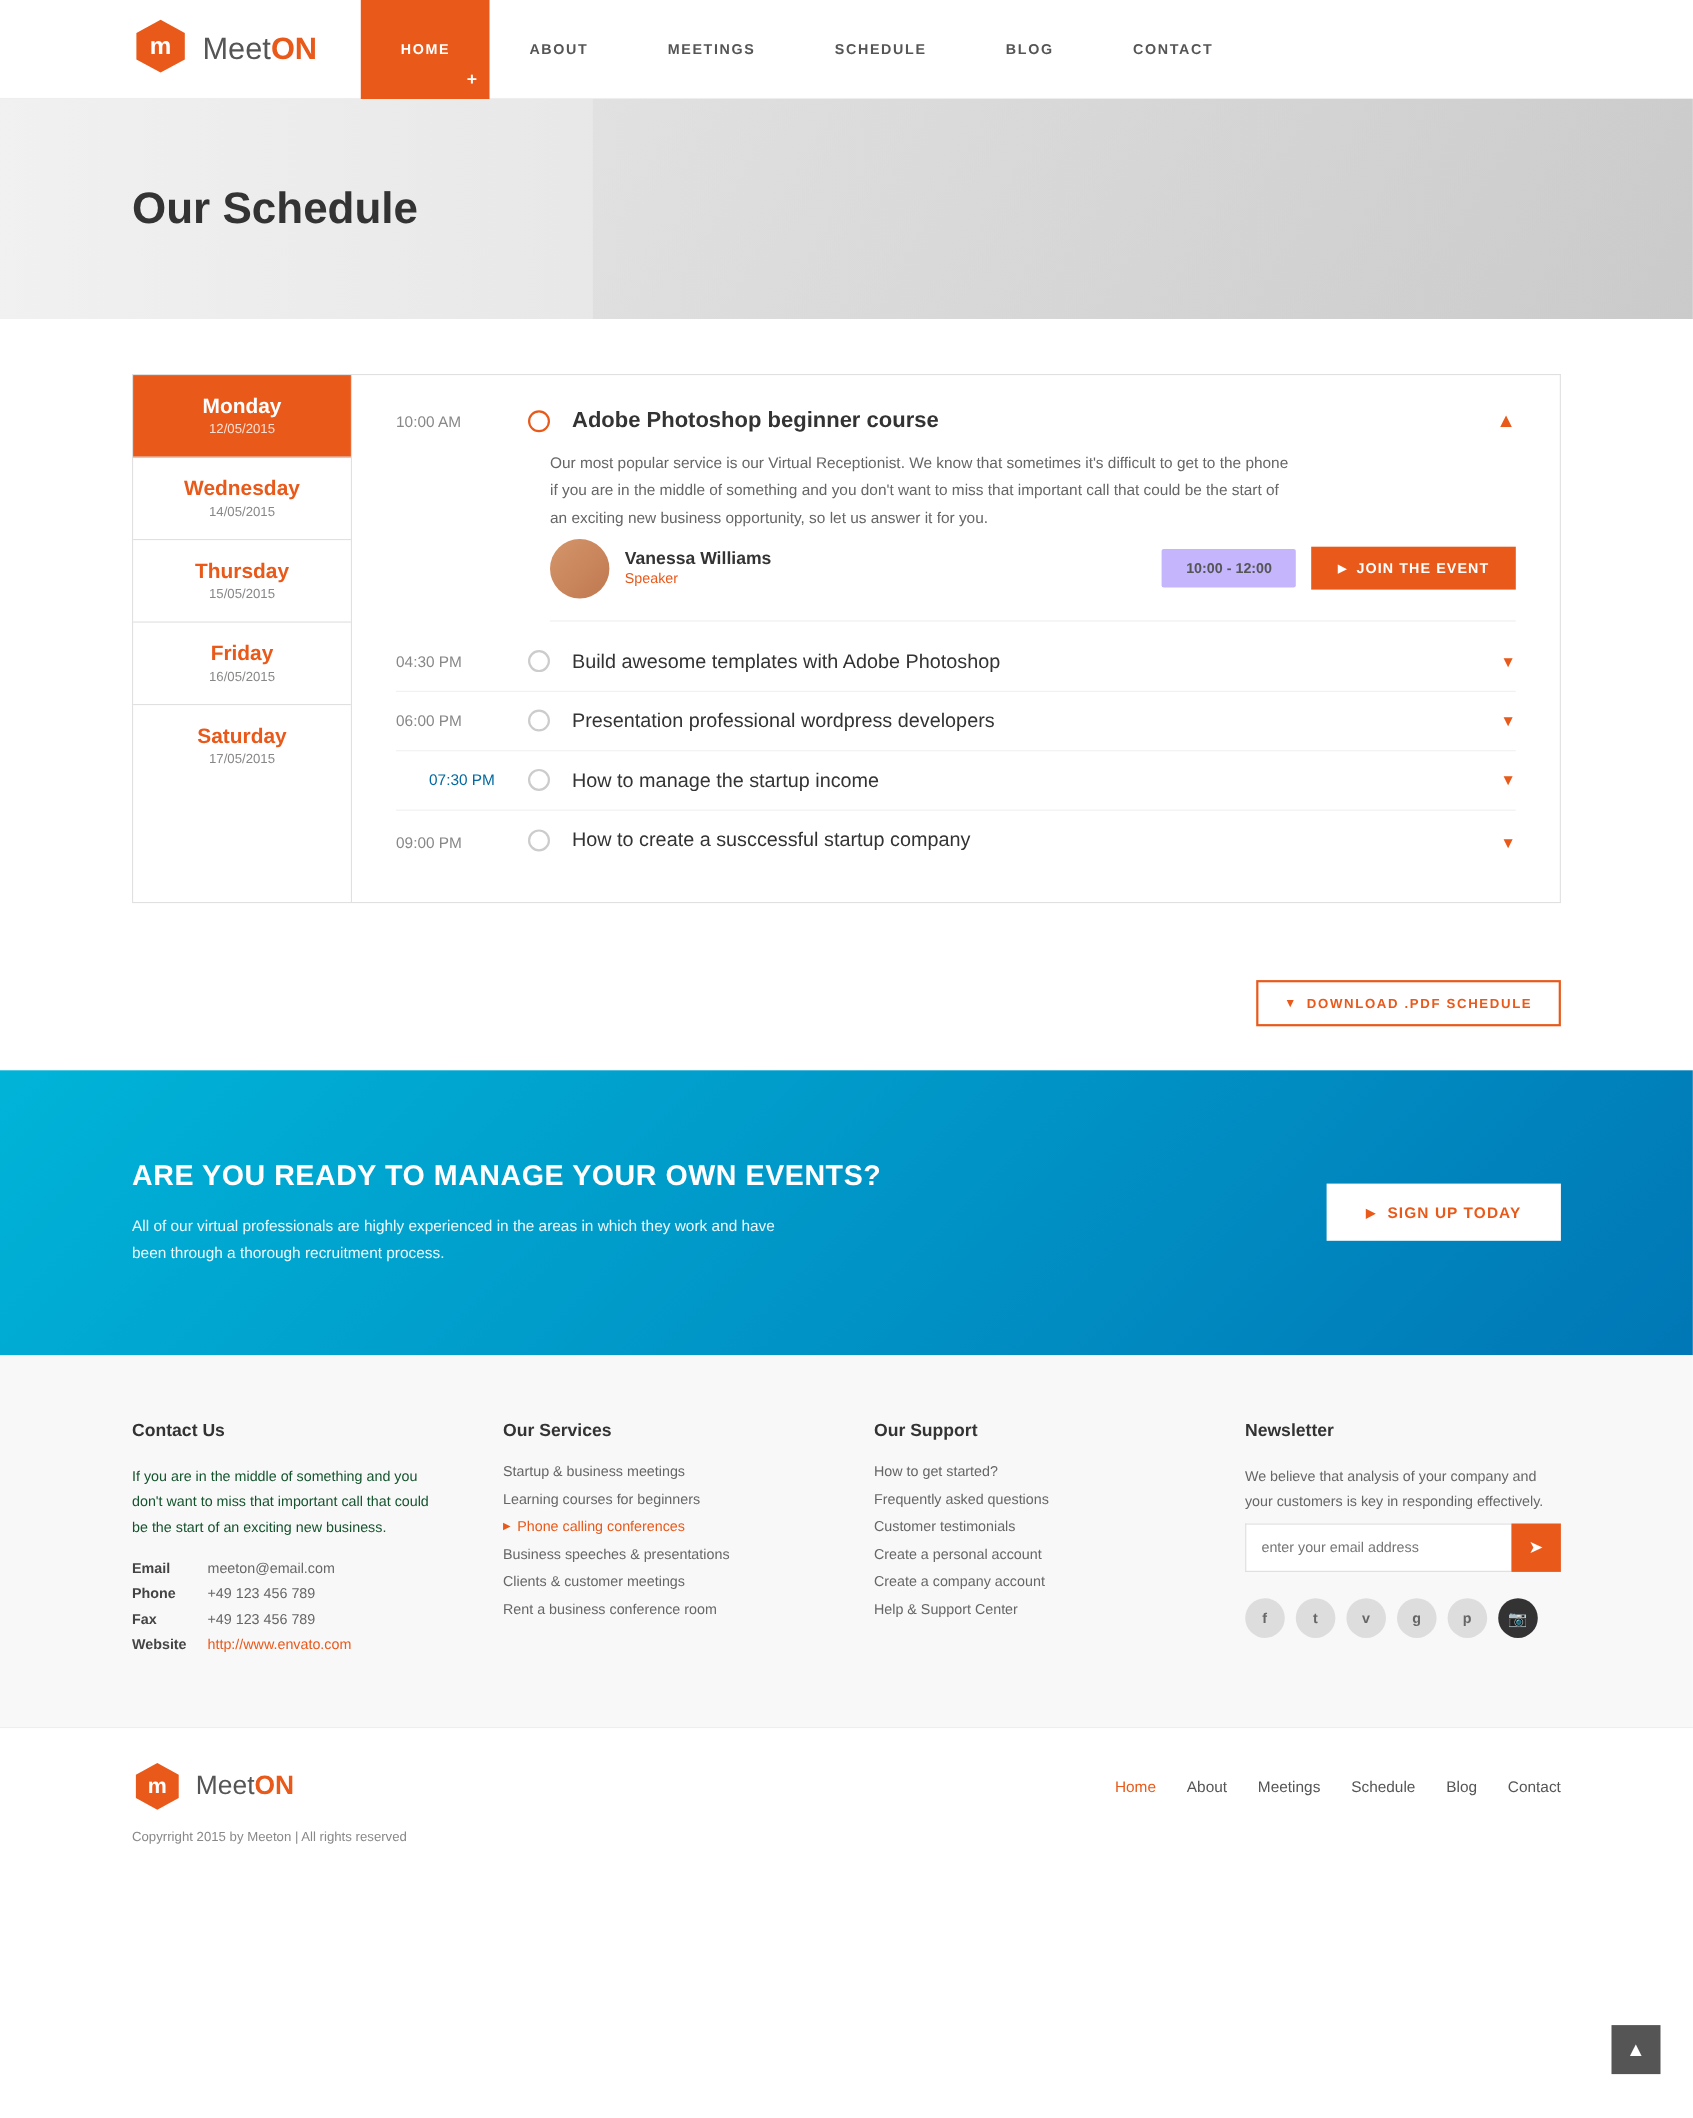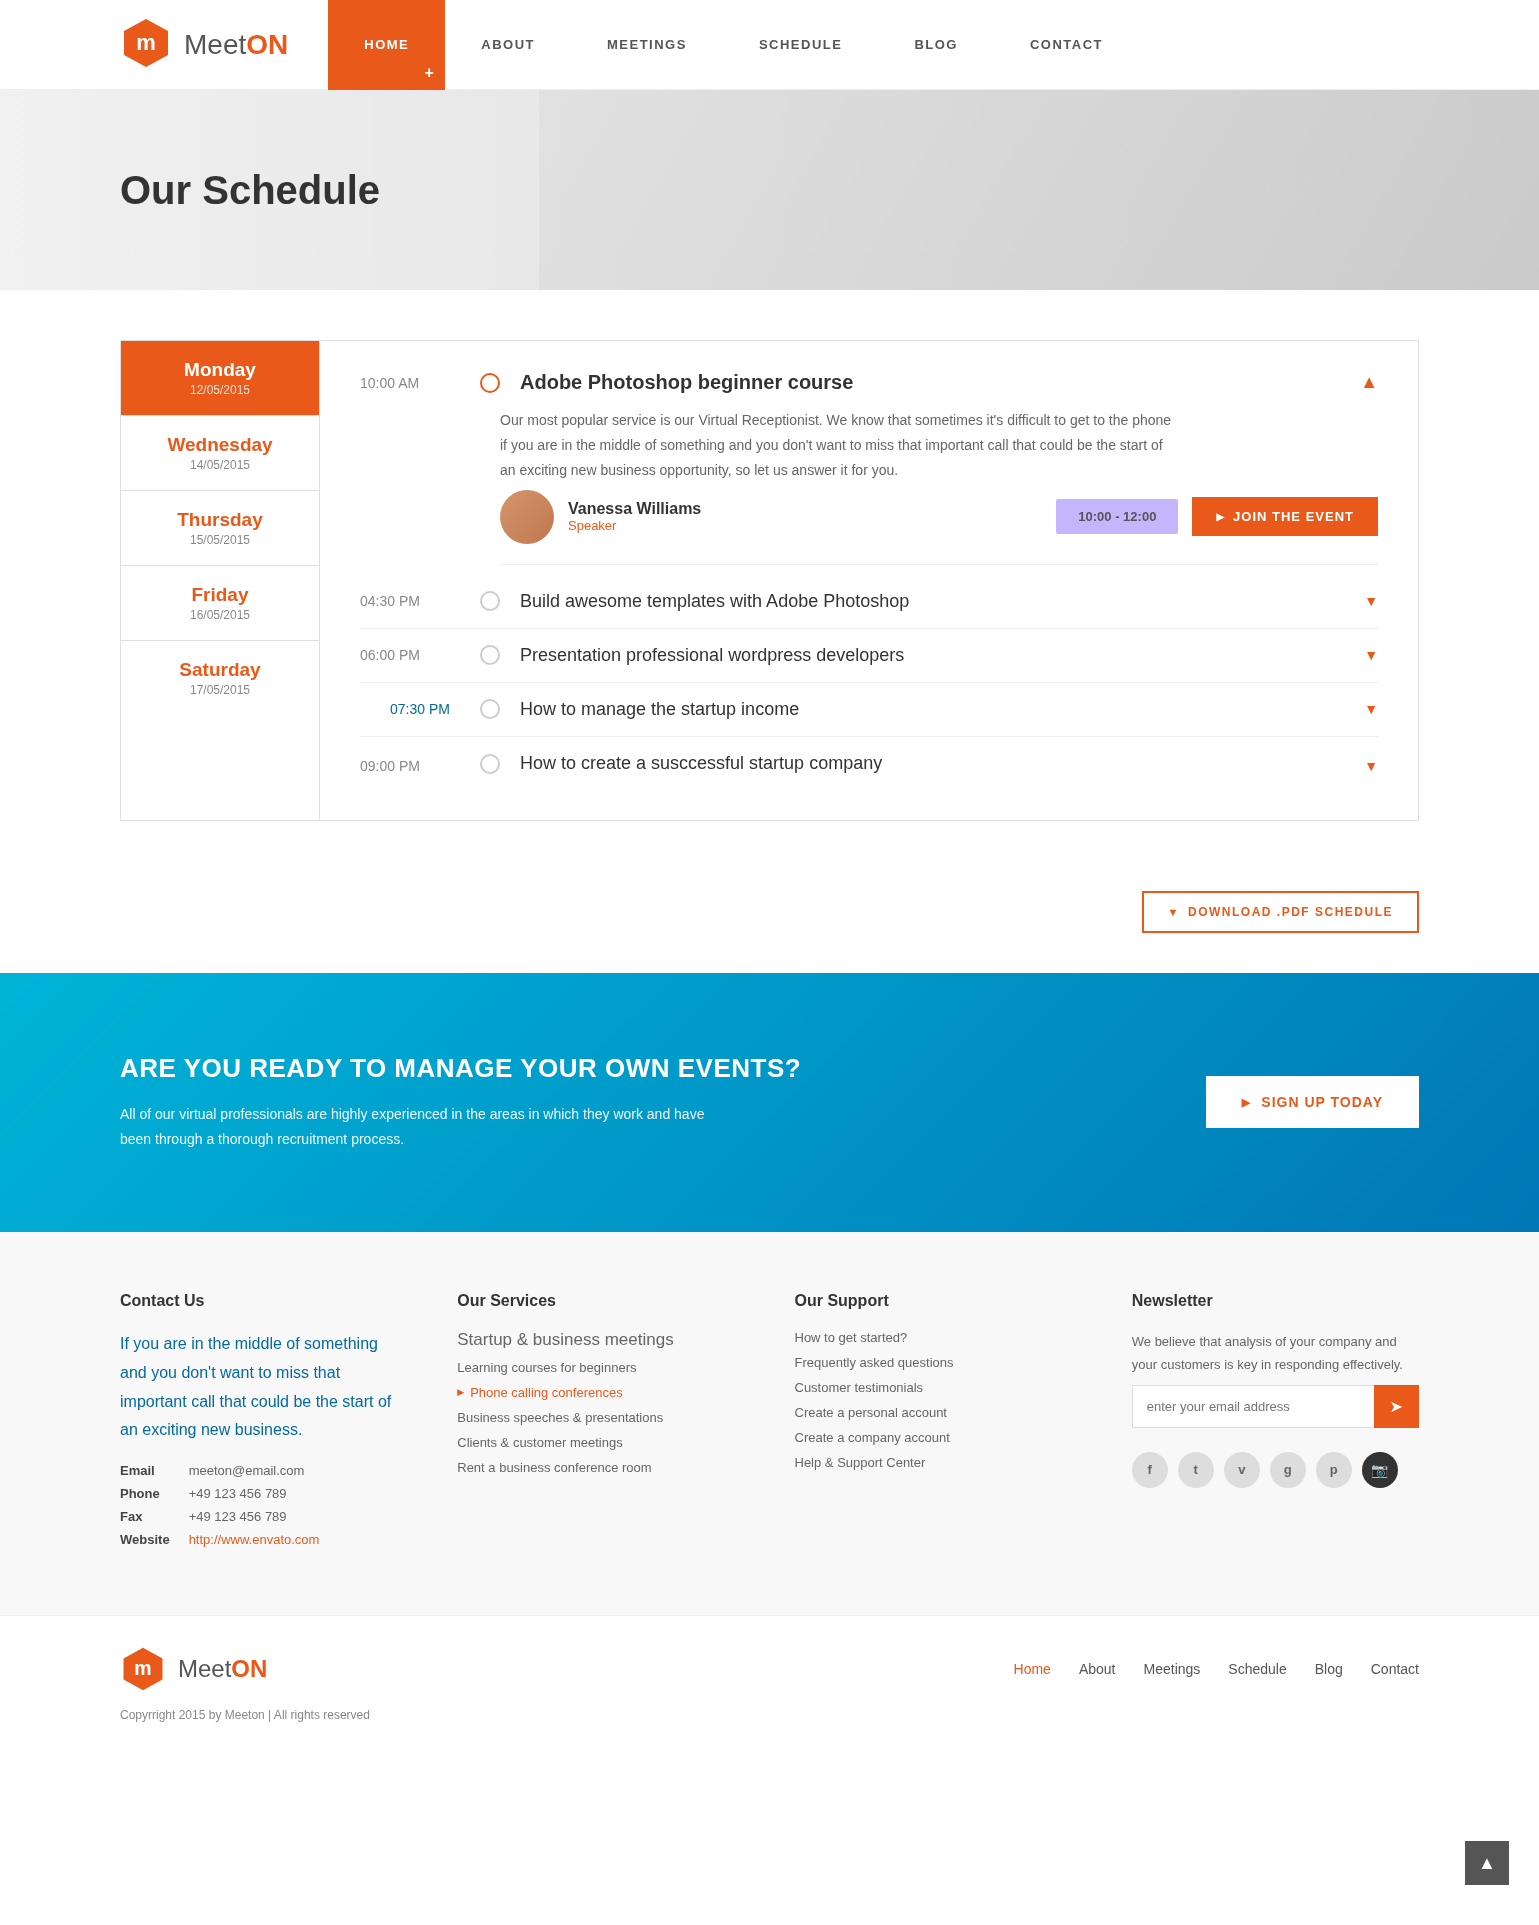--- a/index.html
+++ b/index.html
@@ -145,42 +145,42 @@
     <span style="color:#e8591a;font-size:11px;">▶</span>
     <span>SIGN UP TODAY</span>
   </button>
 </div>
 
 <div style="background:#f8f8f8;padding:60px 120px;">
   <div style="display:grid;grid-template-columns:1fr 1fr 1fr 1fr;gap:50px;">
 
     <div>
       <h3 style="font-size:16px;font-weight:700;color:#333;margin-bottom:20px;">Contact Us</h3>
-      <p style="font-size:16px;color:#0369a1;line-height:1.8;margin-bottom:18px;">If you are in the middle of something and you don't want to miss that important call that could be the start of an exciting new business.</p>
+      <p style="font-size:13px;color:#14532d;line-height:1.8;margin-bottom:18px;">If you are in the middle of something and you don't want to miss that important call that could be the start of an exciting new business.</p>
       <div style="font-size:13px;color:#666;margin-bottom:8px;">
         <span style="font-weight:600;color:#444;display:inline-block;width:65px;">Email</span>
         <span>meeton@email.com</span>
       </div>
       <div style="font-size:13px;color:#666;margin-bottom:8px;">
         <span style="font-weight:600;color:#444;display:inline-block;width:65px;">Phone</span>
         <span>+49 123 456 789</span>
       </div>
       <div style="font-size:13px;color:#666;margin-bottom:8px;">
         <span style="font-weight:600;color:#444;display:inline-block;width:65px;">Fax</span>
         <span>+49 123 456 789</span>
       </div>
       <div style="font-size:13px;color:#666;margin-bottom:8px;">
         <span style="font-weight:600;color:#444;display:inline-block;width:65px;">Website</span>
         <a style="color:#e8591a;text-decoration:none;font-size:13px;cursor:pointer;">http://www.envato.com</a>
       </div>
     </div>
 
     <div>
       <h3 style="font-size:16px;font-weight:700;color:#333;margin-bottom:20px;">Our Services</h3>
-      <a style="display:block;font-size:17px;color:#666;margin-bottom:10px;cursor:pointer;text-decoration:none;">Startup &amp; business meetings</a>
+      <a style="display:block;font-size:13px;color:#666;margin-bottom:10px;cursor:pointer;text-decoration:none;">Startup &amp; business meetings</a>
       <a style="display:block;font-size:13px;color:#666;margin-bottom:10px;cursor:pointer;text-decoration:none;">Learning courses for beginners</a>
       <a style="display:flex;align-items:center;gap:6px;font-size:13px;color:#e8591a;margin-bottom:10px;cursor:pointer;text-decoration:none;">
         <span style="font-size:9px;">▶</span>
         <span>Phone calling conferences</span>
       </a>
       <a style="display:block;font-size:13px;color:#666;margin-bottom:10px;cursor:pointer;text-decoration:none;">Business speeches &amp; presentations</a>
       <a style="display:block;font-size:13px;color:#666;margin-bottom:10px;cursor:pointer;text-decoration:none;">Clients &amp; customer meetings</a>
       <a style="display:block;font-size:13px;color:#666;margin-bottom:10px;cursor:pointer;text-decoration:none;">Rent a business conference room</a>
     </div>
 

